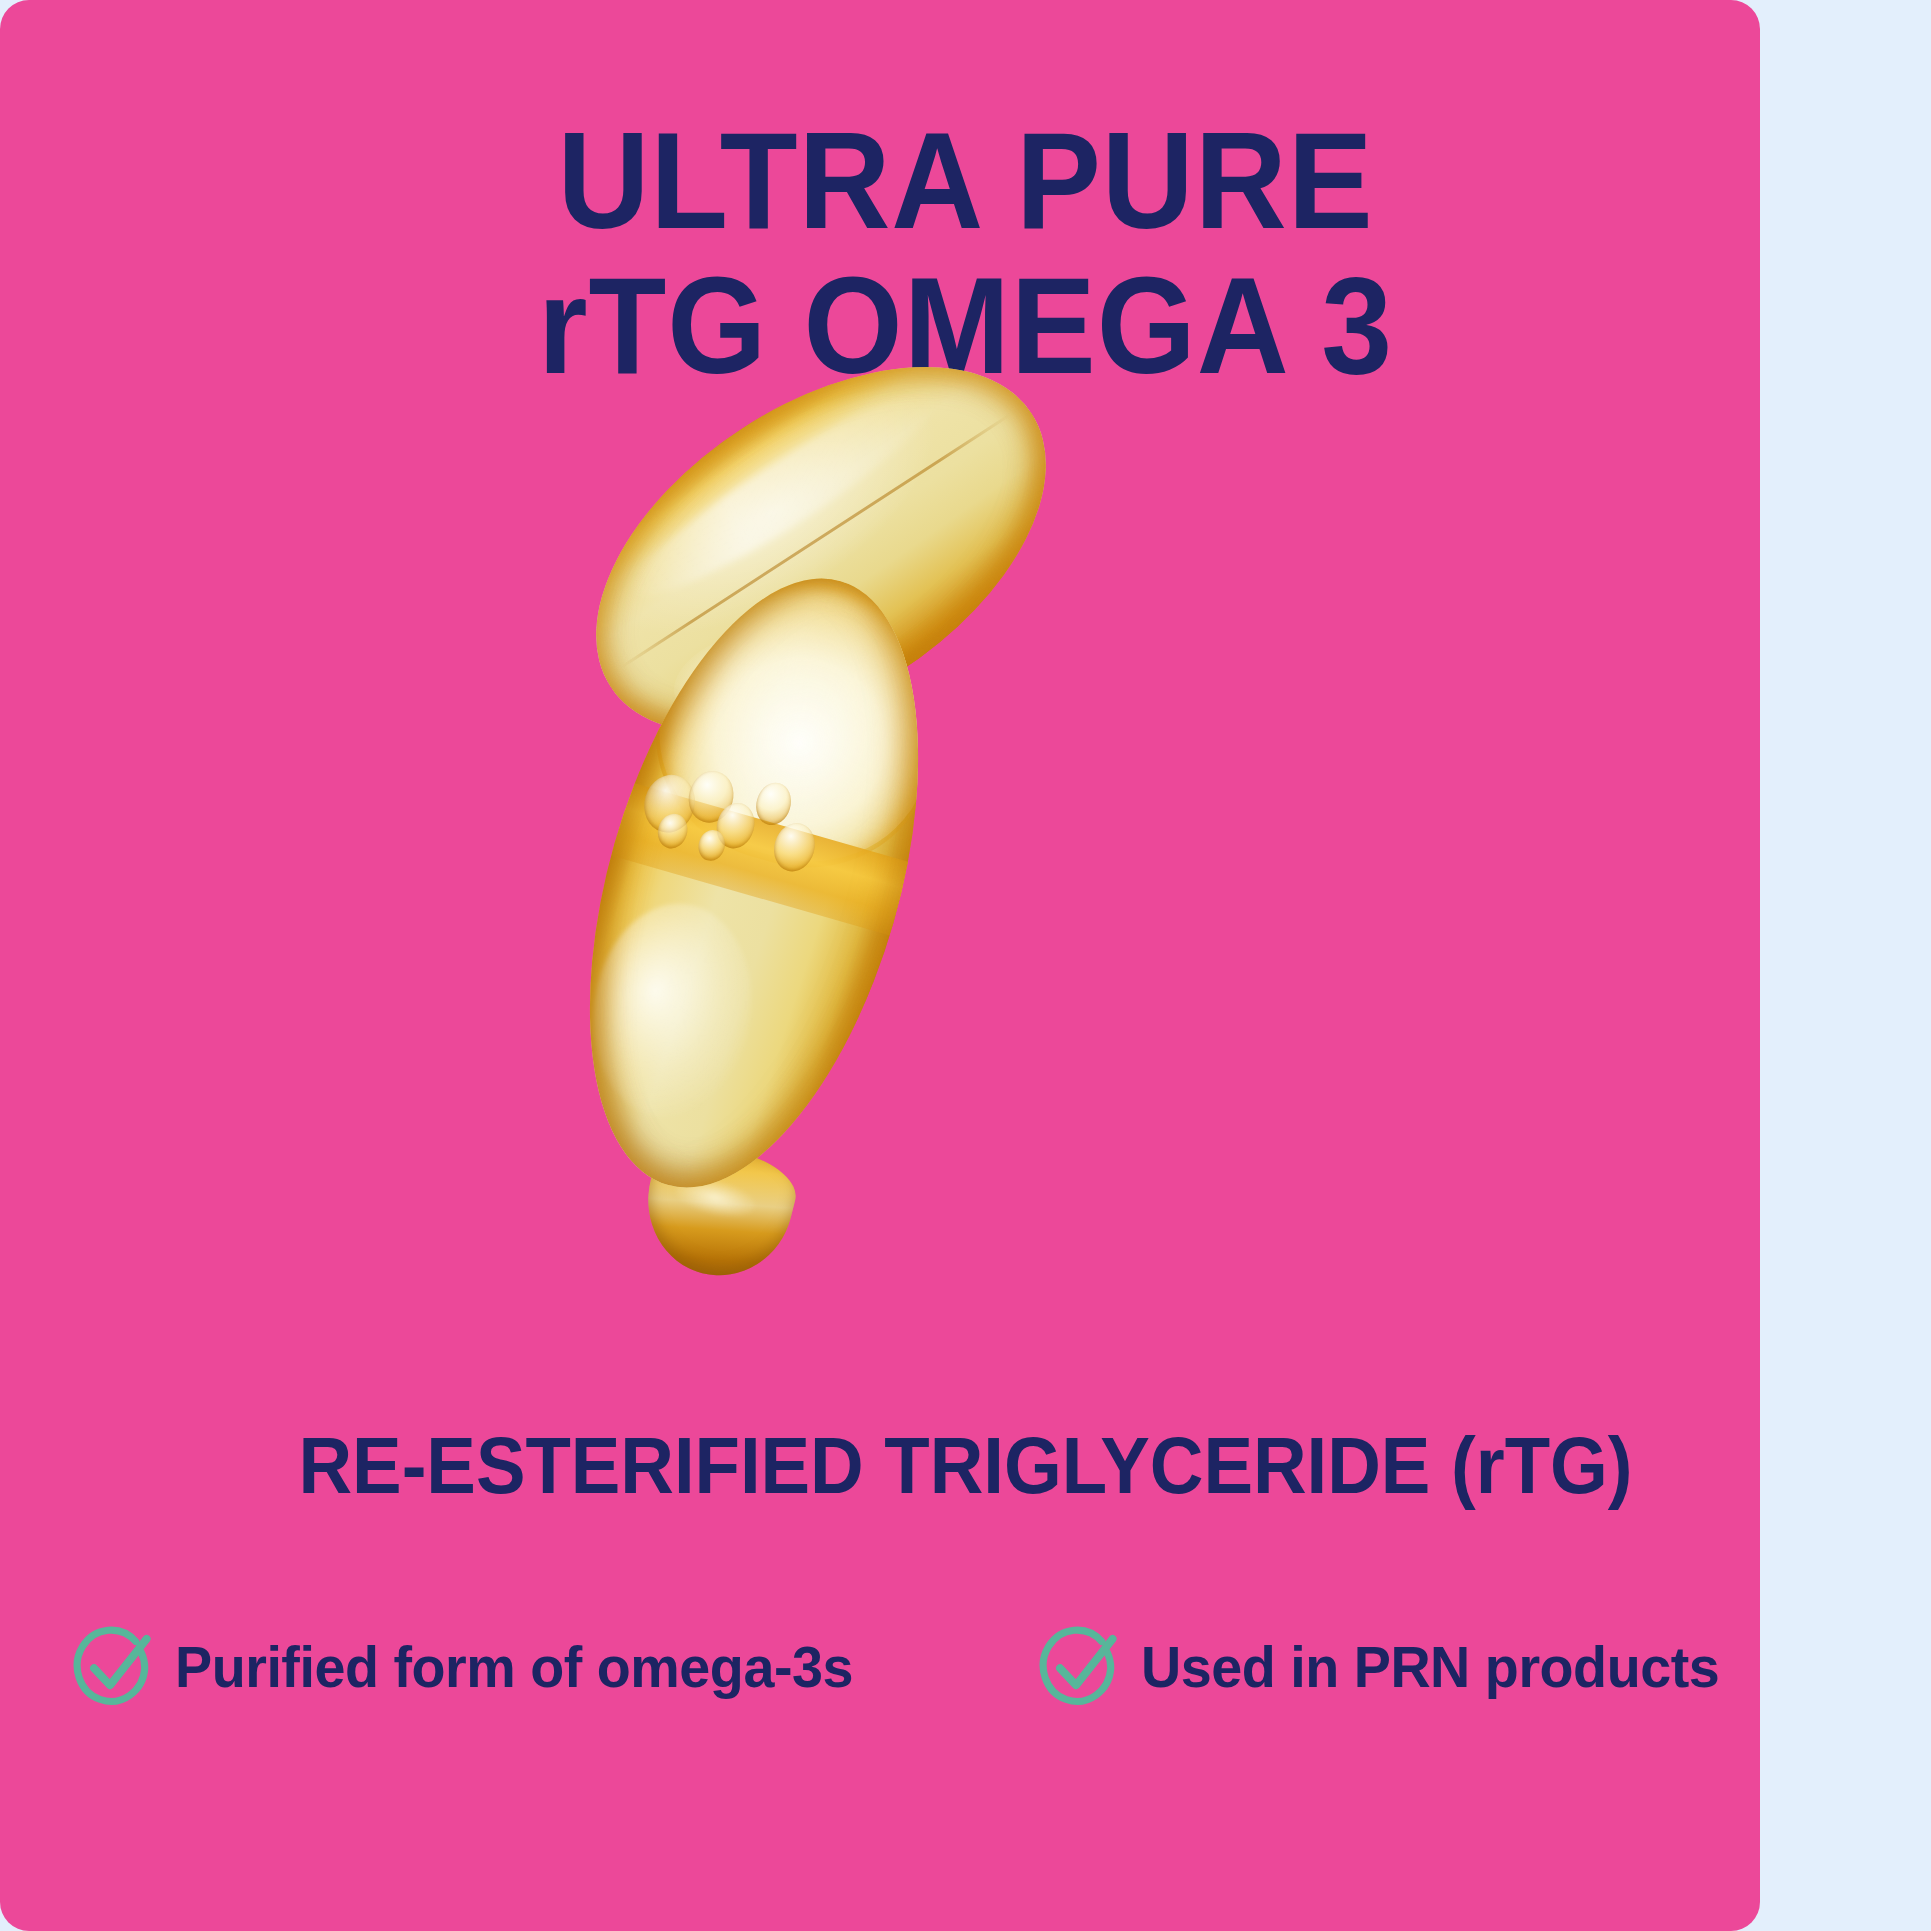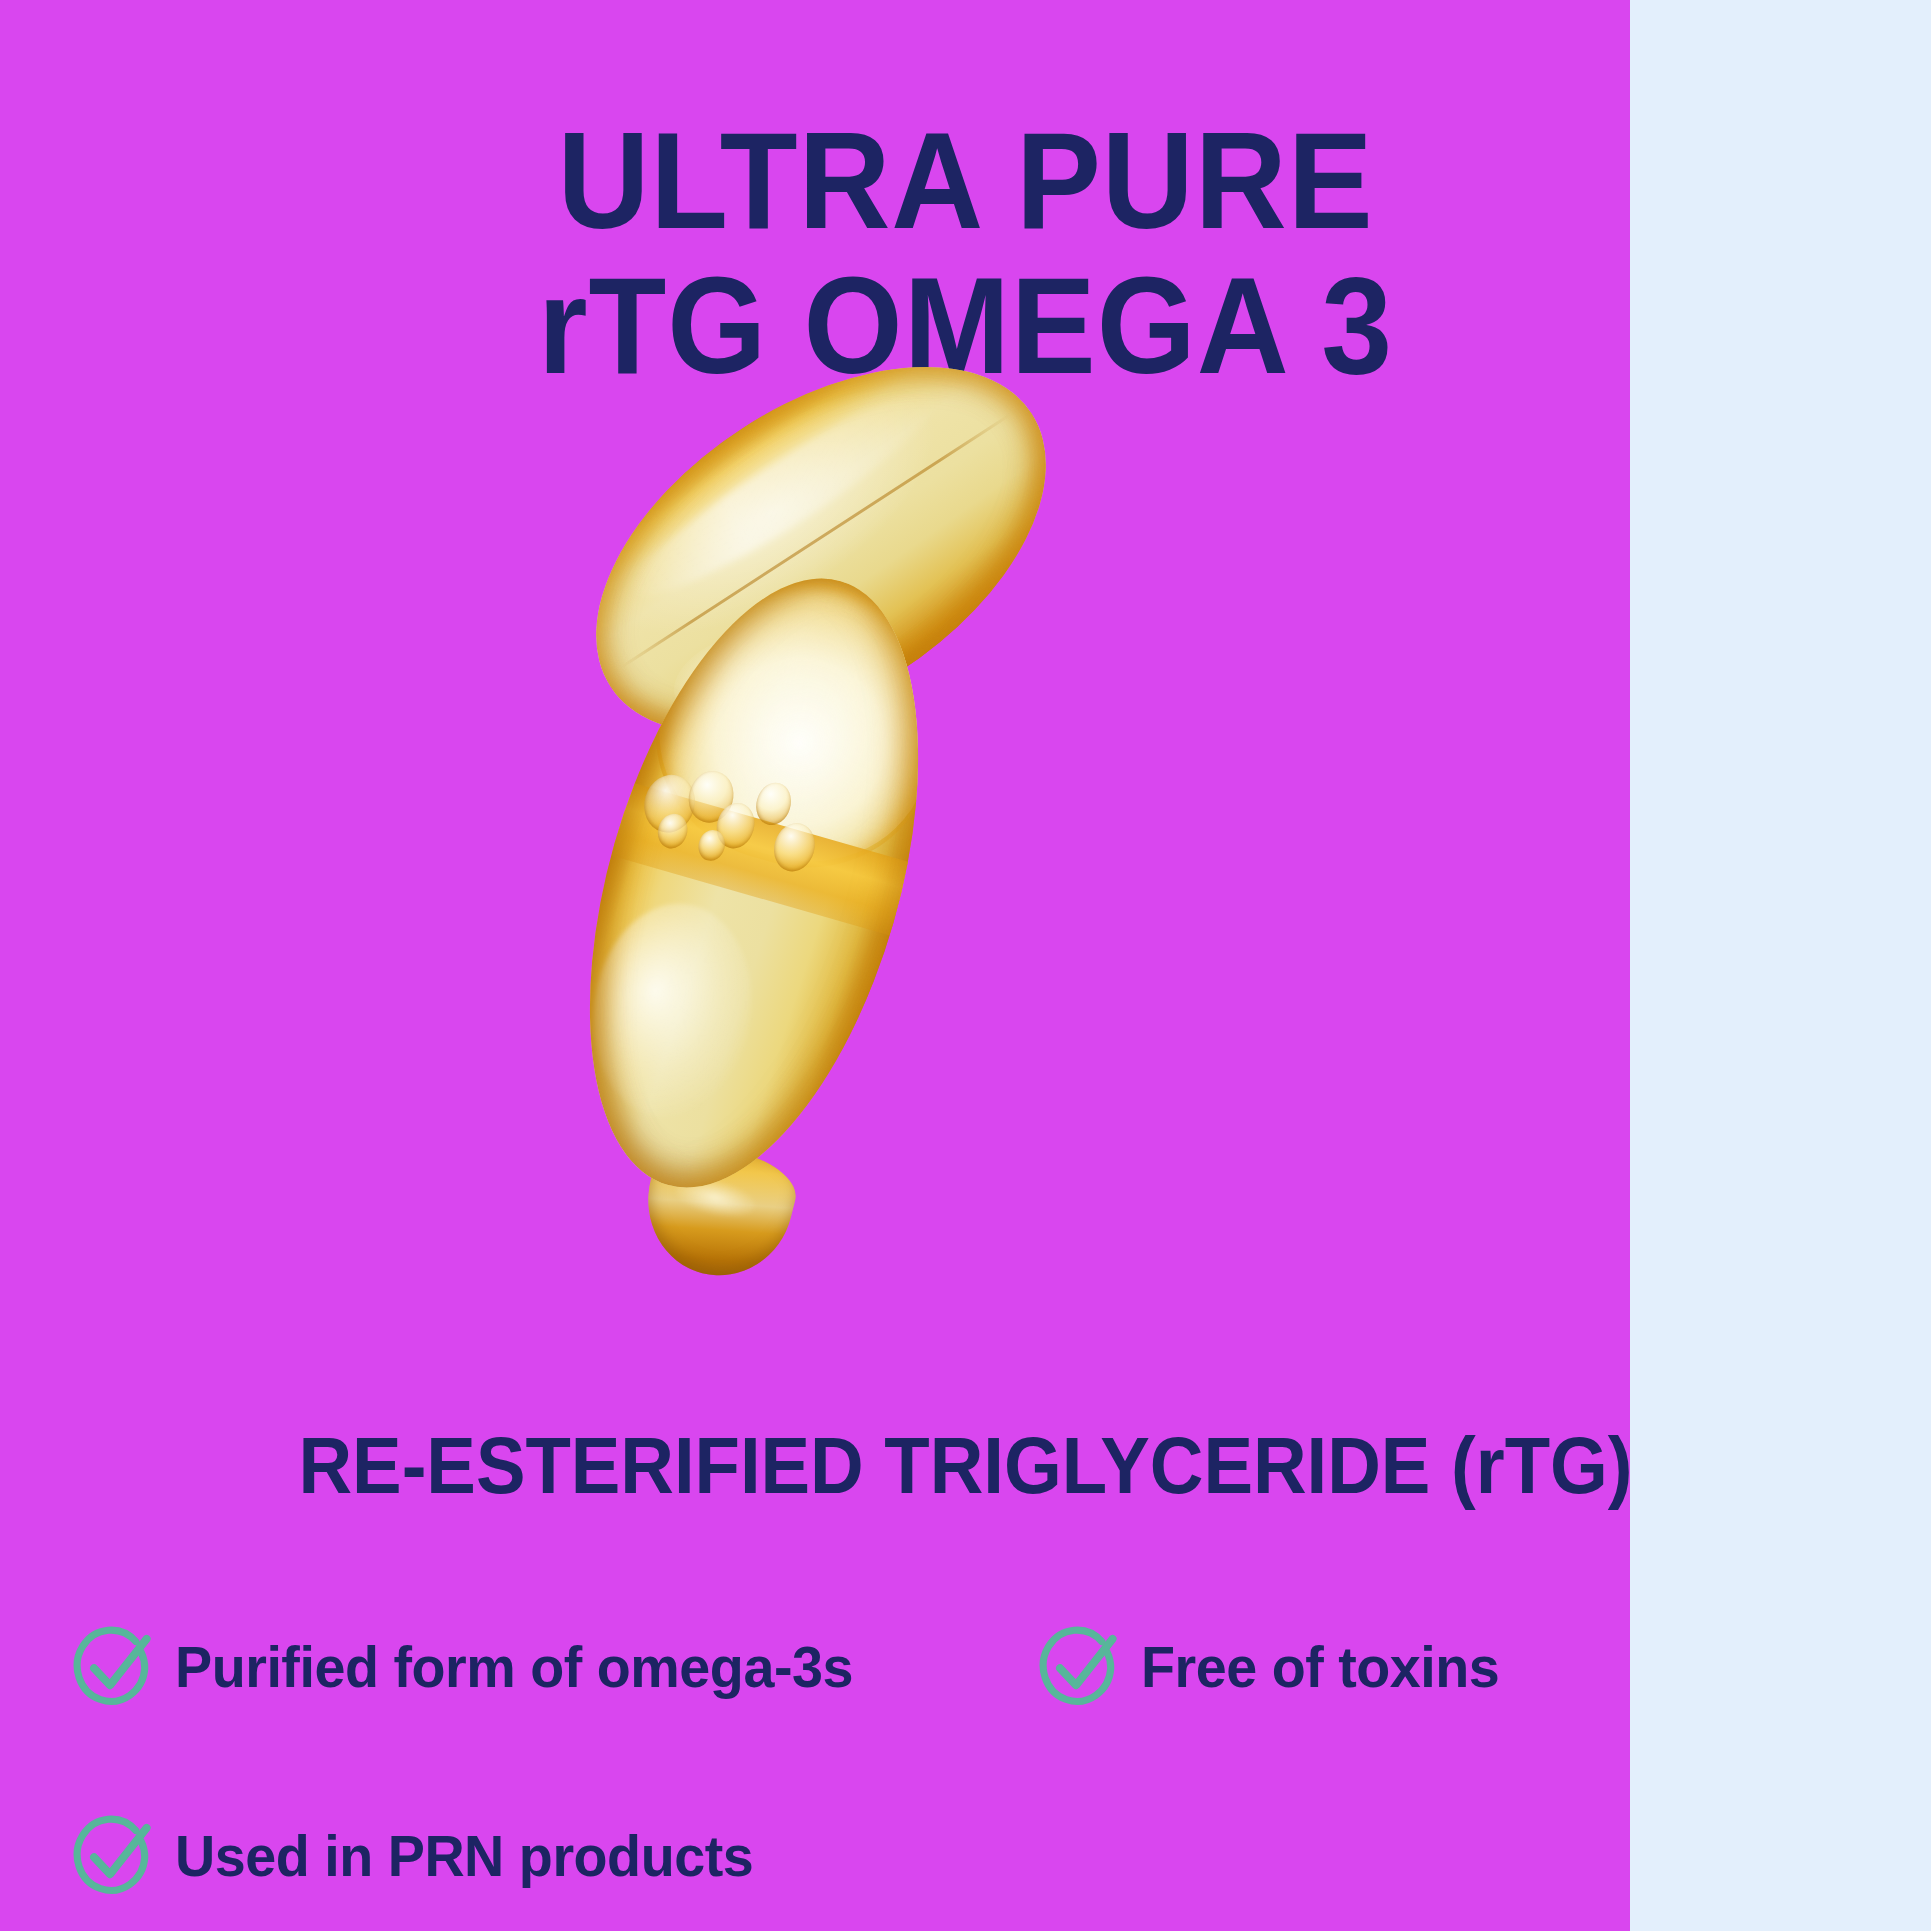--- a/index.html
+++ b/index.html
@@ -6,22 +6,23 @@
   * { margin:0; padding:0; box-sizing:border-box; }
   html,body { width:1931px; height:1931px; }
   body {
     background:#e3effc;
     font-family:"Liberation Sans", sans-serif;
     overflow:hidden;
     position:relative;
   }
   .page {
     position:relative;
-    width:1630px; height:1931px;
-    background:#d946ef;
+    width:1760px; height:1931px;
+    background:#ec4899;
+    border-radius:29px;
   }
 
   
   .title-block {
     position:absolute;
     top:108px; left:0; width:1931px;
     text-align:center;
   }
   .title-line {
     display:block;
@@ -300,27 +301,20 @@
   <div class="features">
 
     <div class="feature">
       <svg class="check-icon" viewBox="0 0 100 100">
         <path d="M74 22 A38 40 0 1 0 84 52 A38 40 0 0 0 80 34" fill="none" stroke="#57b69a" stroke-width="8" stroke-linecap="round"></path>
         <path d="M27 52 L45 71 L86 19" fill="none" stroke="#57b69a" stroke-width="9" stroke-linecap="round" stroke-linejoin="round"></path>
       </svg>
       <span class="feature-label">Purified form of omega-3s</span>
     </div>
 
-    <div class="feature">
-      <svg class="check-icon" viewBox="0 0 100 100">
-        <path d="M74 22 A38 40 0 1 0 84 52 A38 40 0 0 0 80 34" fill="none" stroke="#57b69a" stroke-width="8" stroke-linecap="round"></path>
-        <path d="M27 52 L45 71 L86 19" fill="none" stroke="#57b69a" stroke-width="9" stroke-linecap="round" stroke-linejoin="round"></path>
-      </svg>
-      <span class="feature-label">Free of toxins</span>
-    </div>
 
 
     <div class="feature">
       <svg class="check-icon" viewBox="0 0 100 100">
         <path d="M74 22 A38 40 0 1 0 84 52 A38 40 0 0 0 80 34" fill="none" stroke="#57b69a" stroke-width="8" stroke-linecap="round"></path>
         <path d="M27 52 L45 71 L86 19" fill="none" stroke="#57b69a" stroke-width="9" stroke-linecap="round" stroke-linejoin="round"></path>
       </svg>
       <span class="feature-label">Used in PRN products</span>
     </div>
 

